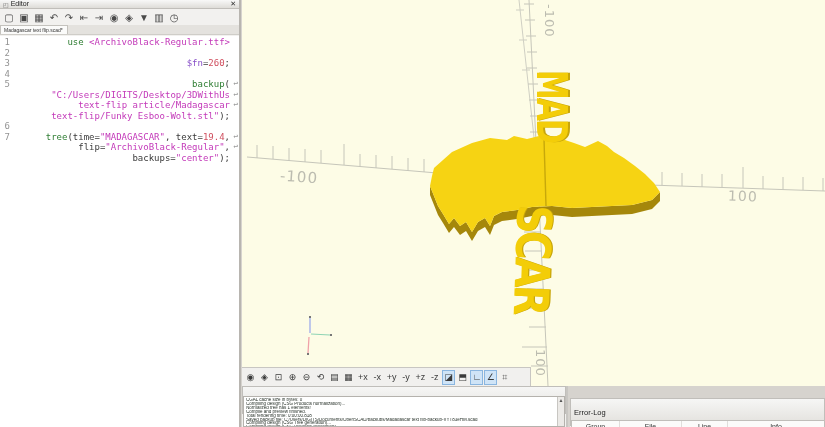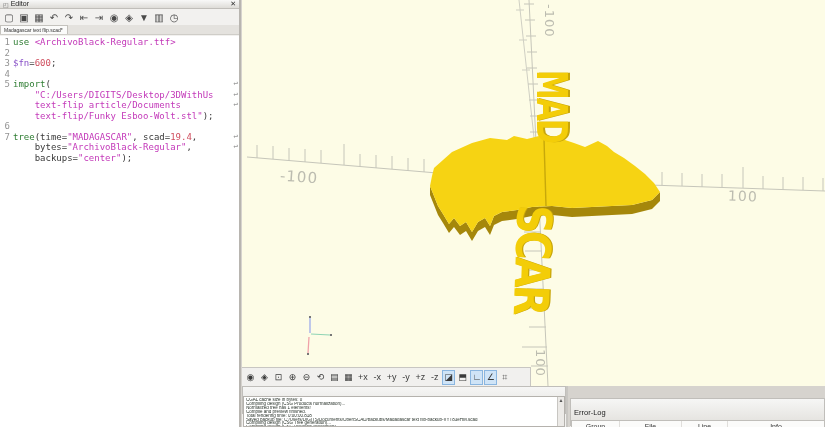--- a/index.html
+++ b/index.html
@@ -12,21 +12,21 @@
   #editor-titlebar .wicon { font-size:6px; color:#666; margin-right:2px; }
   #editor-titlebar .ttl { font-size:7px; color:#222; flex:1; line-height:8px; }
   #editor-titlebar .closex { font-size:7px; color:#333; line-height:8px; cursor:default; }
   #editor-toolbar { height:16px; background:#f2f1ef; display:flex; align-items:center; padding:1px 2px; gap:1px; }
   .tbtn { width:14px; height:13px; display:flex; align-items:center; justify-content:center; font-size:10px; color:#4a4a4a; border:1px solid transparent; }
   #editor-tabrow { height:10px; background:#e4e2de; display:flex; align-items:flex-end; border-bottom:1px solid #cfcdc8; }
   #editor-tab { background:#fbfbfa; border:1px solid #c4c2bd; border-bottom:none; font-size:5px; color:#333; padding:1px 4px 0 3px; height:9px; max-width:120px; overflow:hidden; white-space:nowrap; }
   #code-area { position:absolute; left:0; top:36px; right:0; bottom:0; background:#ffffff; font-family:"DejaVu Sans Mono","Liberation Mono",monospace; font-size:9px; line-height:10.5px; padding-top:1px; }
   .crow { display:flex; height:10.5px; white-space:pre; }
   .crow .ln { width:13px; text-align:right; color:#949494; padding-right:3px; flex:0 0 13px; }
-  .crow .ctext { flex:1; overflow:hidden; }
+  .crow .ctext { flex:1; overflow:hidden;text-align:right; }
   .crow .wrapmark { flex:0 0 9px; color:#9a9a9a; font-size:8px; text-align:right; padding-right:1px; }
   .c-kw { color:#2e7d32; } .c-str { color:#c339b9; } .c-nu { color:#d04f5f; } .c-sp { color:#8850c8; } .c-pl { color:#3a3a3a; }
 
   
   #viewport { position:absolute; left:242px; top:0; width:583px; height:386px; background:#fdfce6; overflow:hidden; }
   #axes-svg { position:absolute; left:0; top:0; }
   .vlabel { position:absolute; color:#bcbcb0; font-family:"DejaVu Sans",sans-serif; letter-spacing:1px; white-space:nowrap; }
   #xneg-label { left:38px; top:168px; font-size:15px; transform:rotate(4deg); }
   #xpos-label { left:486px; top:188px; font-size:14px; transform:rotate(2deg); }
   #ztop-label { left:315px; top:4px; font-size:13px; transform:rotate(90deg); transform-origin:0 0; }
@@ -87,29 +87,29 @@
         <span class="tbtn">▼</span>
         <span class="tbtn">▥</span>
         <span class="tbtn">◷</span>
       </div>
     <div id="editor-tabrow">
       <div id="editor-tab">Madagascar text flip.scad*</div>
     </div>
     <div id="code-area">
         <div class="crow"><span class="ln">1</span><span class="ctext"><span class="c-kw">use </span><span class="c-str">&lt;ArchivoBlack-Regular.ttf&gt;</span></span><span class="wrapmark"></span></div>
         <div class="crow"><span class="ln">2</span><span class="ctext"></span><span class="wrapmark"></span></div>
-        <div class="crow"><span class="ln">3</span><span class="ctext"><span class="c-sp">$fn</span><span class="c-pl">=</span><span class="c-nu">600</span><span class="c-pl">;</span></span><span class="wrapmark"></span></div>
+        <div class="crow"><span class="ln">3</span><span class="ctext"><span class="c-sp">$fn</span><span class="c-pl">=</span><span class="c-nu">260</span><span class="c-pl">;</span></span><span class="wrapmark"></span></div>
         <div class="crow"><span class="ln">4</span><span class="ctext"></span><span class="wrapmark"></span></div>
-        <div class="crow"><span class="ln">5</span><span class="ctext"><span class="c-kw">import</span><span class="c-pl">(</span></span><span class="wrapmark">↩</span></div>
+        <div class="crow"><span class="ln">5</span><span class="ctext"><span class="c-kw">backup</span><span class="c-pl">(</span></span><span class="wrapmark">↩</span></div>
         <div class="crow"><span class="ln"></span><span class="ctext"><span class="c-str">    "C:/Users/DIGITS/Desktop/3DWithUs</span></span><span class="wrapmark">↩</span></div>
-        <div class="crow"><span class="ln"></span><span class="ctext"><span class="c-str">    text-flip article/Documents</span></span><span class="wrapmark">↩</span></div>
+        <div class="crow"><span class="ln"></span><span class="ctext"><span class="c-str">    text-flip article/Madagascar</span></span><span class="wrapmark">↩</span></div>
         <div class="crow"><span class="ln"></span><span class="ctext"><span class="c-str">    text-flip/Funky Esboo-Wolt.stl"</span><span class="c-pl">);</span></span><span class="wrapmark"></span></div>
         <div class="crow"><span class="ln">6</span><span class="ctext"></span><span class="wrapmark"></span></div>
-        <div class="crow"><span class="ln">7</span><span class="ctext"><span class="c-kw">tree</span><span class="c-pl">(time=</span><span class="c-str">"MADAGASCAR"</span><span class="c-pl">, scad=</span><span class="c-nu">19.4</span><span class="c-pl">,</span></span><span class="wrapmark">↩</span></div>
-        <div class="crow"><span class="ln"></span><span class="ctext"><span class="c-pl">    bytes=</span><span class="c-str">"ArchivoBlack-Regular"</span><span class="c-pl">,</span></span><span class="wrapmark">↩</span></div>
+        <div class="crow"><span class="ln">7</span><span class="ctext"><span class="c-kw">tree</span><span class="c-pl">(time=</span><span class="c-str">"MADAGASCAR"</span><span class="c-pl">, text=</span><span class="c-nu">19.4</span><span class="c-pl">,</span></span><span class="wrapmark">↩</span></div>
+        <div class="crow"><span class="ln"></span><span class="ctext"><span class="c-pl">    flip=</span><span class="c-str">"ArchivoBlack-Regular"</span><span class="c-pl">,</span></span><span class="wrapmark">↩</span></div>
         <div class="crow"><span class="ln"></span><span class="ctext"><span class="c-pl">    backups=</span><span class="c-str">"center"</span><span class="c-pl">);</span></span><span class="wrapmark"></span></div>
       </div>
   </div>
 
   <div id="viewport" style="background: rgb(253, 252, 230);">
     <svg id="axes-svg" width="583" height="386" viewBox="0 0 583 386">
 
       <polyline points="5,157 290,181 583,191" fill="none" stroke="#c6c6ba" stroke-width="1"></polyline>
 
       <line x1="287" y1="0" x2="306" y2="386" stroke="#c6c6ba" stroke-width="1"></line>

